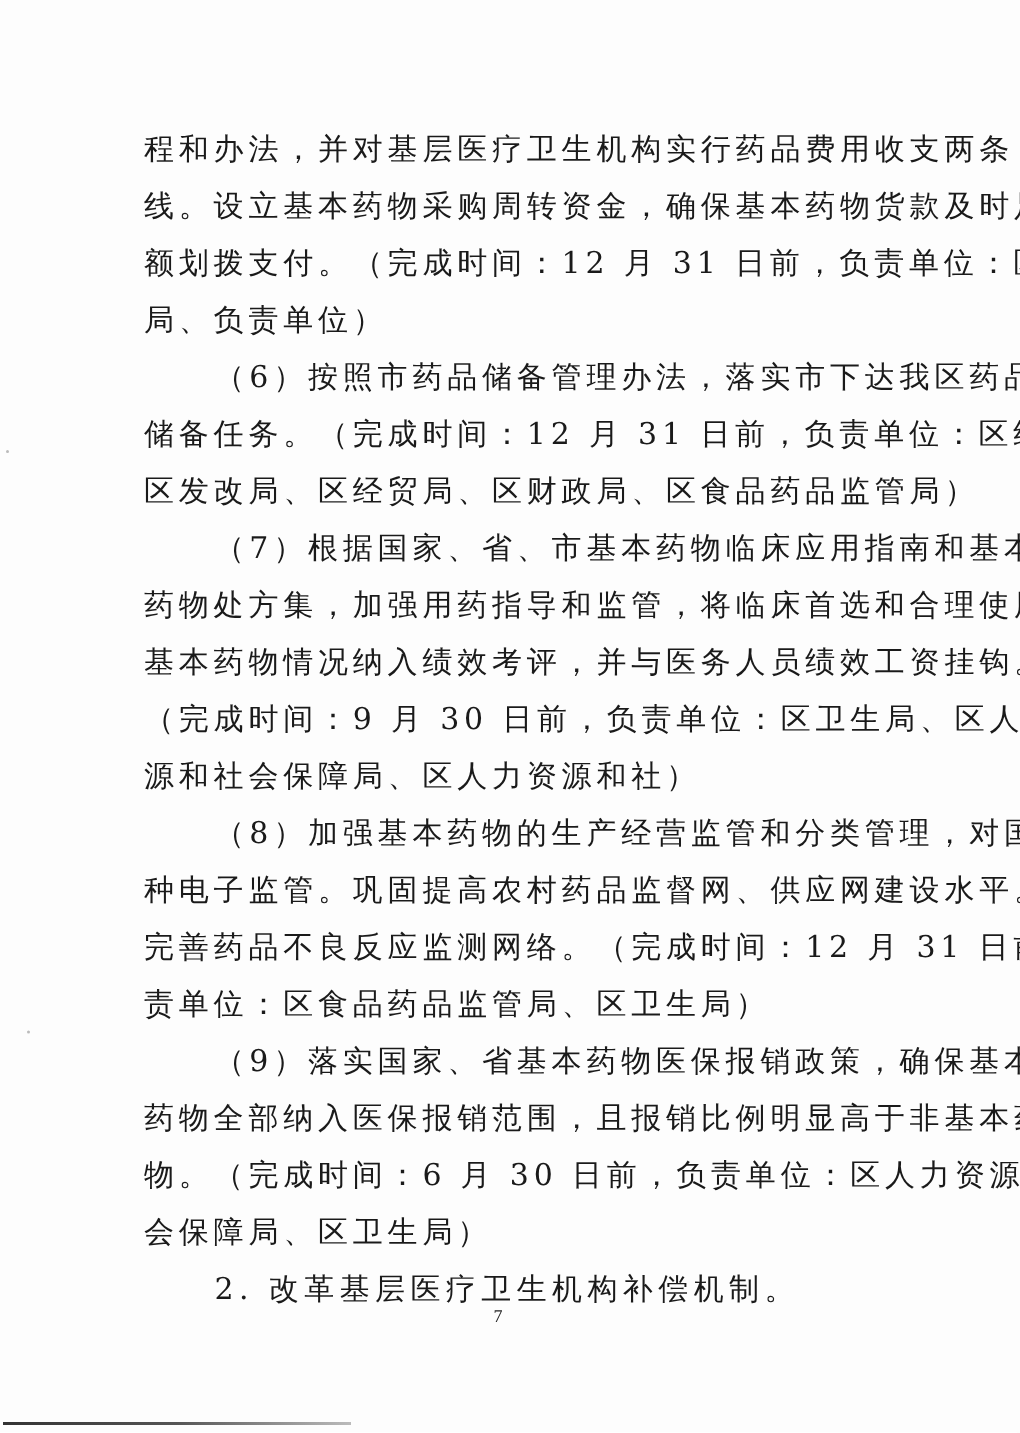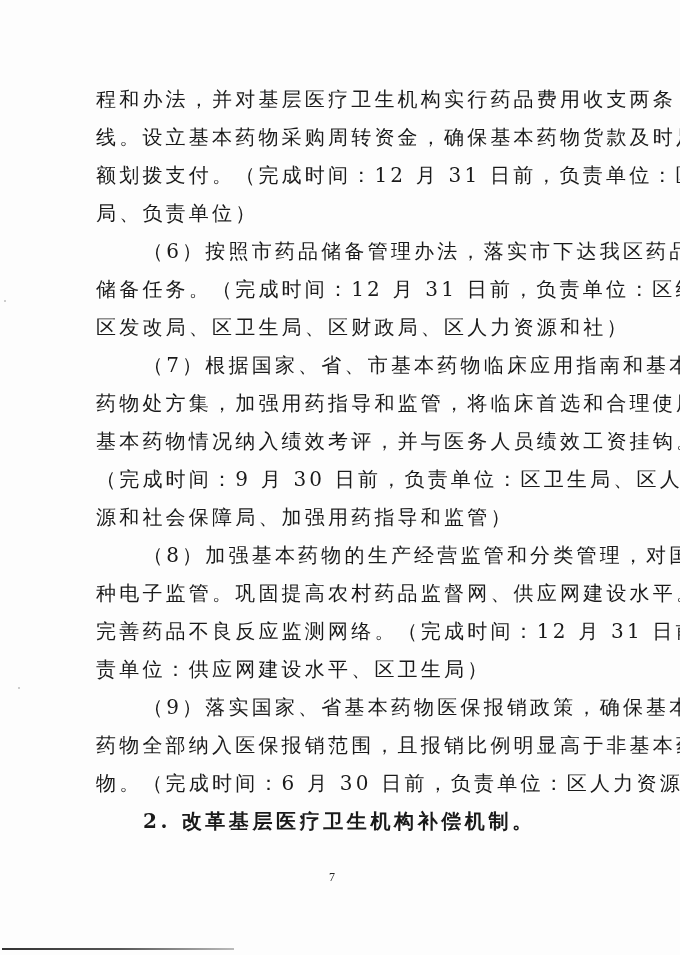--- a/index.html
+++ b/index.html
@@ -33,21 +33,21 @@
     font-size: 20px;
     letter-spacing: 3.2px;
     white-space: nowrap;
     overflow: visible;
   }
   .line.indent {
     padding-left: 47px;
   }
   .line.heading {
     padding-left: 47px;
-    font-weight: bold;
+    font-weight: normal;
     letter-spacing: 3.6px;
   }
   .page-number {
     position: absolute;
     left: 329px;
     top: 870px;
     font-size: 12px;
     font-family: "Liberation Serif", serif;
     color: #222;
   }
@@ -70,33 +70,34 @@
 <body>
 
 <div class="page">
   <div class="text-block">
     <div class="line">程和办法，并对基层医疗卫生机构实行药品费用收支两条</div>
     <div class="line">线。设立基本药物采购周转资金，确保基本药物货款及时足</div>
     <div class="line">额划拨支付。（完成时间：12 月 31 日前，负责单位：区卫生</div>
     <div class="line">局、负责单位）</div>
     <div class="line indent">（6）按照市药品储备管理办法，落实市下达我区药品</div>
     <div class="line">储备任务。（完成时间：12 月 31 日前，负责单位：区经贸局、</div>
-    <div class="line">区发改局、区卫生局、区财政局、区人力资源和社）</div>
+    <div class="line">区发改局、区经贸局、区财政局、区食品药品监管局）</div>
     <div class="line indent">（7）根据国家、省、市基本药物临床应用指南和基本</div>
     <div class="line">药物处方集，加强用药指导和监管，将临床首选和合理使用</div>
     <div class="line">基本药物情况纳入绩效考评，并与医务人员绩效工资挂钩。</div>
     <div class="line">（完成时间：9 月 30 日前，负责单位：区卫生局、区人力资</div>
-    <div class="line">源和社会保障局、加强用药指导和监管）</div>
+    <div class="line">源和社会保障局、区人力资源和社）</div>
     <div class="line indent">（8）加强基本药物的生产经营监管和分类管理，对国</div>
     <div class="line">种电子监管。巩固提高农村药品监督网、供应网建设水平。</div>
     <div class="line">完善药品不良反应监测网络。（完成时间：12 月 31 日前，负</div>
-    <div class="line">责单位：供应网建设水平、区卫生局）</div>
+    <div class="line">责单位：区食品药品监管局、区卫生局）</div>
     <div class="line indent">（9）落实国家、省基本药物医保报销政策，确保基本</div>
     <div class="line">药物全部纳入医保报销范围，且报销比例明显高于非基本药</div>
     <div class="line">物。（完成时间：6 月 30 日前，负责单位：区人力资源和社</div>
+    <div class="line">会保障局、区卫生局）</div>
     <div class="line heading">2. 改革基层医疗卫生机构补偿机制。</div>
   </div>
 
   <div class="page-number">7</div>
 
   <div class="bottom-rule"></div>
   <div class="scan-speck" style="left:4px; top:300px;"></div>
   <div class="scan-speck" style="left:18px; top:687px;"></div>
 </div>
 

